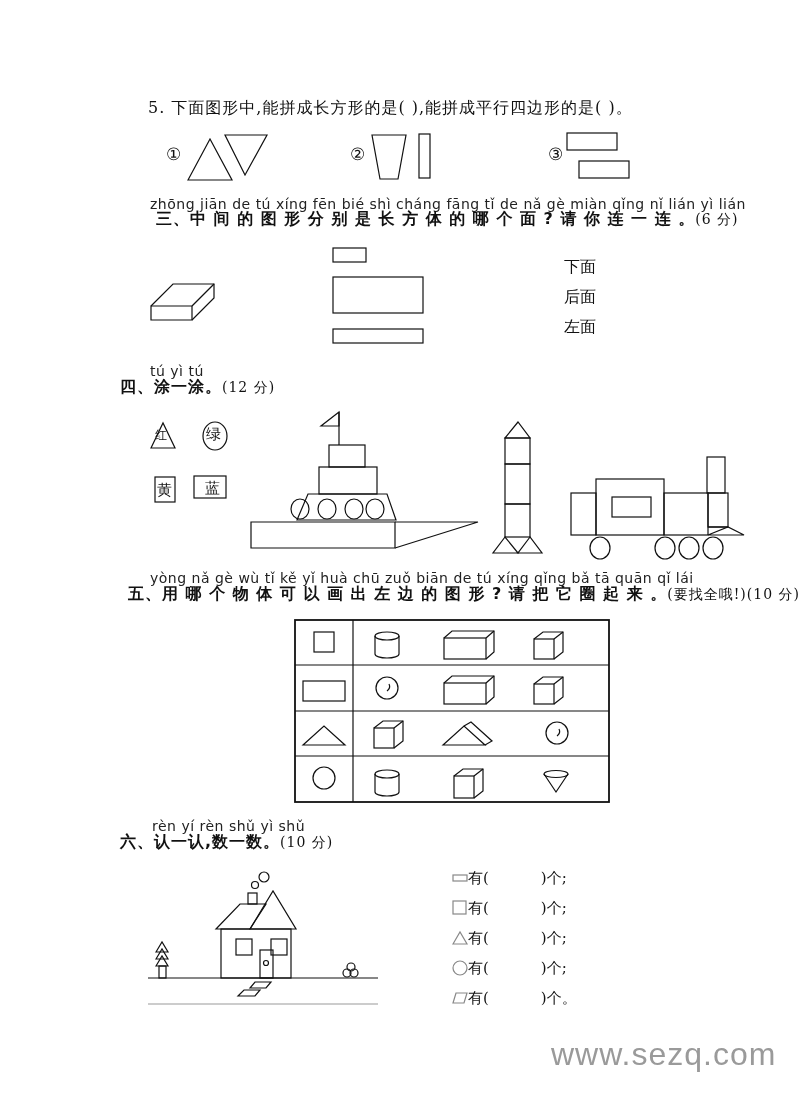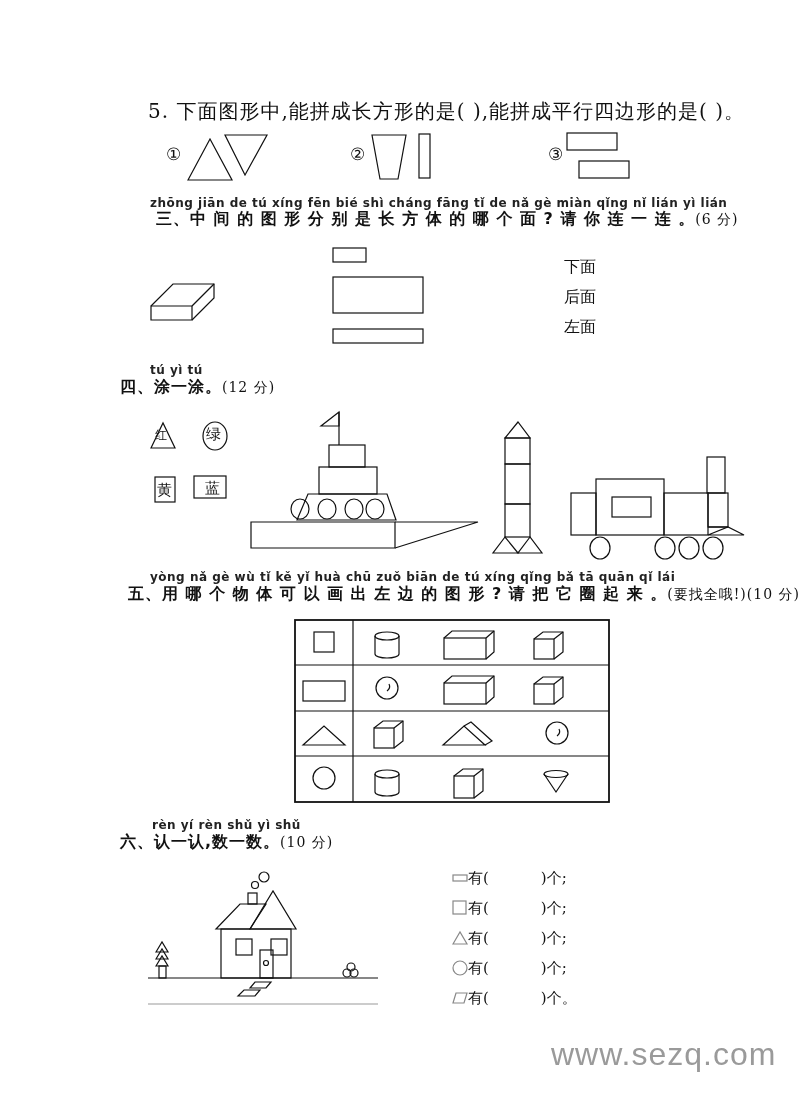--- a/index.html
+++ b/index.html
@@ -1,32 +1,32 @@
 <!DOCTYPE html>
 <html><head>
 <meta charset="utf-8">
 <style>
   html, body { margin:0; padding:0; background:#fff; }
   body { width:800px; height:1106px; position:relative; overflow:hidden; font-family:"DejaVu Sans", sans-serif; color:#111; }
   .abs { position:absolute; }
   .qline { font-size:16px; font-weight:bold; white-space:nowrap; letter-spacing:1px; }
   .score { font-weight:normal; font-family:"DejaVu Serif", serif; font-size:14px; }
-  .pinyin { font-size:12px; color:#222; white-space:nowrap; letter-spacing:0.5px;font-weight:bold; }
+  .pinyin { font-size:14px; color:#222; white-space:nowrap; letter-spacing:0.5px; }
   svg { position:absolute; overflow:visible; }
   svg * { stroke:#111; stroke-width:1.2; fill:none; }
   .opt-label { font-size:17px; font-family:"DejaVu Serif", serif; }
   .face-label { font-size:16px; font-family:"DejaVu Serif", serif; }
   .count-row { font-size:15px; font-family:"DejaVu Serif", serif; white-space:nowrap; }
   .watermark { font-size:32px; color:#9a9a9a; font-family:"Liberation Sans", sans-serif; letter-spacing:1px;margin-left:48px; }
   .colorkey { font-size:15px; font-family:"DejaVu Serif", serif; position:absolute; }
 </style>
 </head>
 <body>
 
-<div class="abs qline" style="left:148px;top:98px;font-weight:normal;font-family:'DejaVu Serif',serif;font-size:20px;">5. 下面图形中,能拼成长方形的是(      ),能拼成平行四边形的是(      )。</div>
+<div class="abs qline" style="left:148px;top:98px;font-weight:normal;font-family:'DejaVu Serif',serif;font-size:16px;">5. 下面图形中,能拼成长方形的是(      ),能拼成平行四边形的是(      )。</div>
 
 <div class="abs opt-label" style="left:166px;top:144px;">①</div>
 <svg style="left:185px;top:133px;" width="90" height="50">
   <polygon points="3,47 25,6 47,47"></polygon>
   <polygon points="40,2 82,2 60,42"></polygon>
 </svg>
 
 <div class="abs opt-label" style="left:350px;top:144px;">②</div>
 <svg style="left:370px;top:133px;" width="70" height="50">
   <polygon points="2,2 36,2 28,46 10,46"></polygon>

